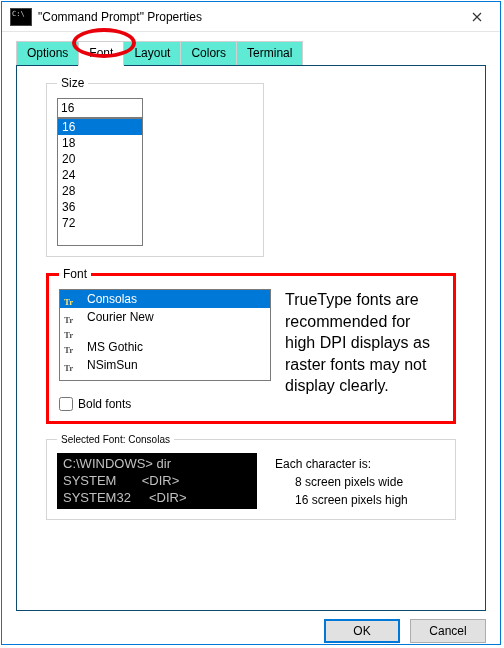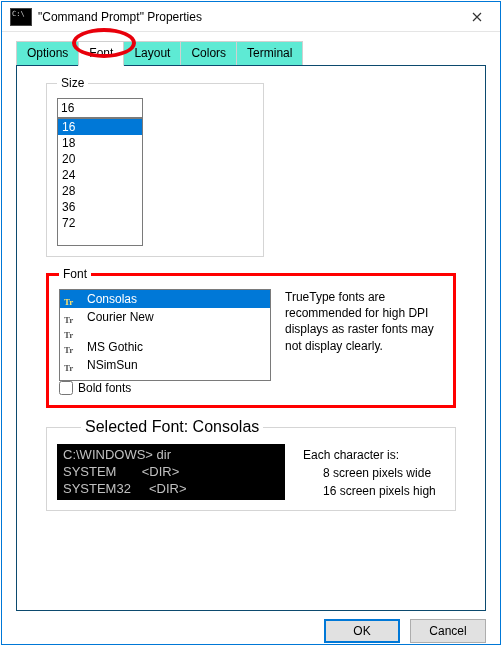--- a/index.html
+++ b/index.html
@@ -29,26 +29,26 @@
   .preview-box { width:200px; height:122px; background:#000; position:relative; border:1px solid #888; }
   .preview-inner { position:absolute; left:30px; top:28px; width:140px; height:70px; border:2px solid #ddd; }
   .preview-inner::before { content:""; position:absolute; top:0; left:0; right:0; height:6px; background:#fff; }
   .font-fieldset { border:3px solid #ff0000; padding:8px 10px 10px 10px; }
   .font-row { display:flex; gap:14px; }
   .font-list { width:212px; height:92px; border:1px solid #7a7a7a; overflow-y:scroll; font-size:12px; background:#fff; }
   .font-list .item { padding:1px 4px; line-height:16px; display:flex; align-items:center; gap:11px;}
   .font-list .item.sel { background:#0078d7; color:#fff; }
   .tt-icon { width:12px; height:10px; font-size:9px; font-weight:bold; color:#555; font-family: "Times New Roman", serif; }
   .font-list .item.sel .tt-icon { color:#ffe36e; }
-  .font-advice { flex:1; font-size:12px; line-height:1.35; }
+  .font-advice { flex:1; font-size:16px; line-height:1.35; }
   .bold-row { font-size:12px; display:flex; align-items:center; gap:5px; }
   .bold-row input { width:14px; height:14px; margin:0; }
-  .sample-fieldset legend { font-size:16px;margin-left:24px; }
+  .sample-fieldset legend { font-size:10px; }
   .sample-row { display:flex; gap:18px; align-items:flex-start; }
-  .sample-box { width:228px; height:56px; background:#000; color:#c0c0c0; font-family: Consolas, monospace; font-size:13px; line-height:17px; padding:2px 6px; white-space:pre; overflow:hidden; }
+  .sample-box { width:200px; height:56px; background:#000; color:#c0c0c0; font-family: Consolas, monospace; font-size:13px; line-height:17px; padding:2px 6px; white-space:pre; overflow:hidden; }
   .sample-info { font-size:12px; line-height:1.5; margin-top:2px;}
   .sample-info .indent { padding-left:20px; display:block;}
   .button-bar { display:flex; justify-content:flex-end; gap:10px; padding:8px 14px 12px 0; }
   .btn { width:76px; height:24px; font-size:12px; background:#e1e1e1; border:1px solid #adadad; cursor:pointer; }
   .btn:focus, .btn.default { border:1px solid #0078d7; outline:1px solid #0078d7; outline-offset:-2px; }
   ::-webkit-scrollbar { width:17px; }
   ::-webkit-scrollbar-track { background:#f0f0f0; }
   ::-webkit-scrollbar-thumb { background:#cdcdcd; }
   ::-webkit-scrollbar-button { background:#f0f0f0; height:17px; display:block; border:1px solid #ddd;}
 </style>

